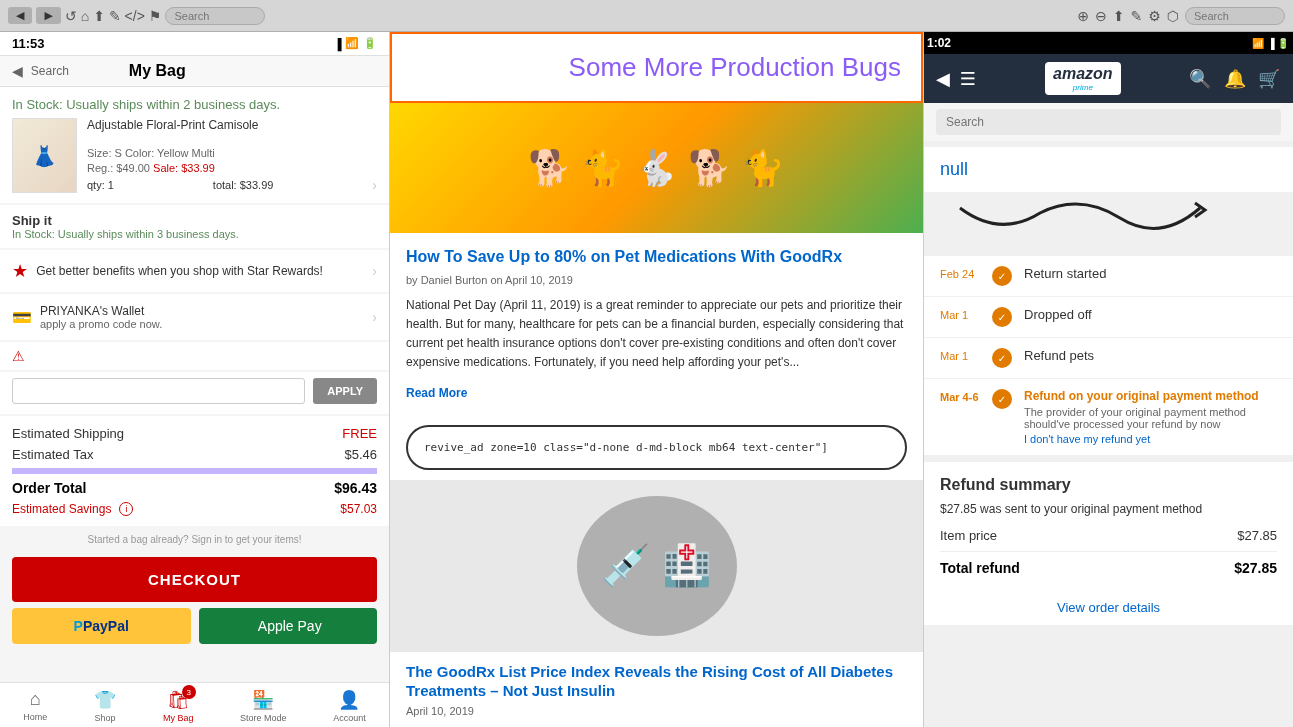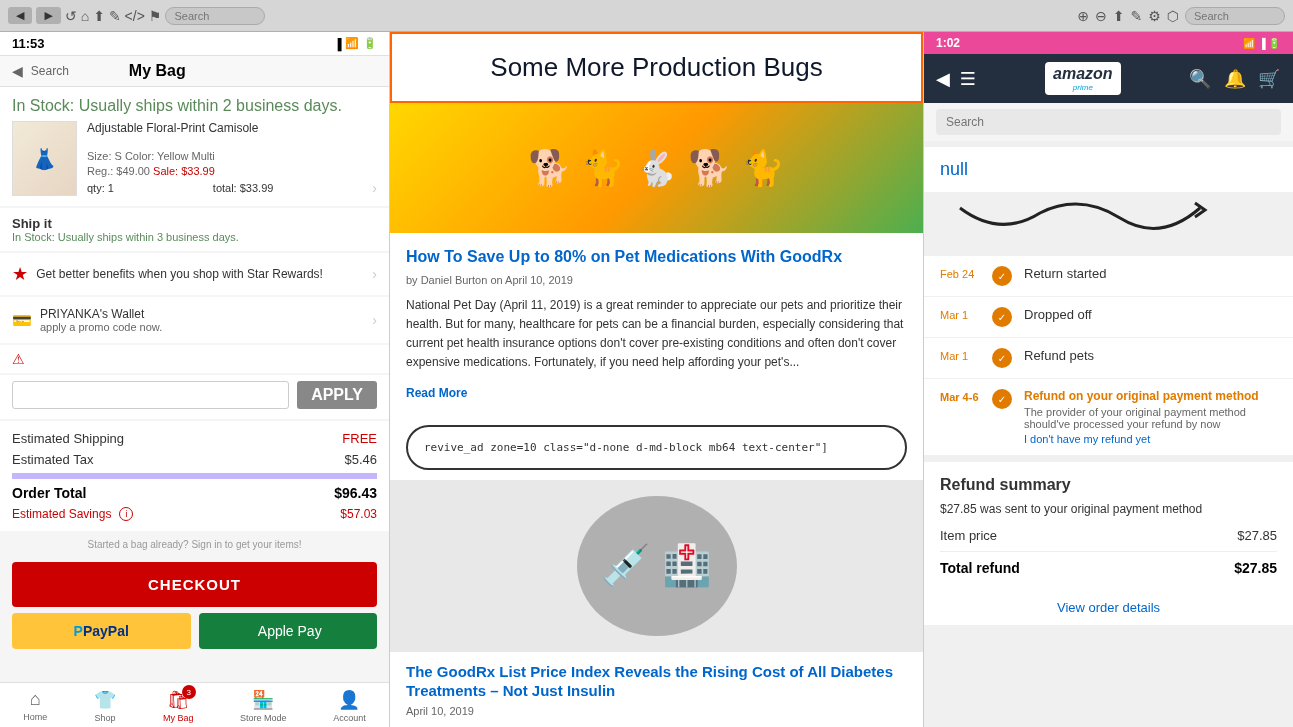--- a/index.html
+++ b/index.html
@@ -112,21 +112,21 @@
       overflow-y: auto;
       background: #f5f5f5;
     }
 
     .bag-item-card {
       background: #fff;
       padding: 10px 12px;
       margin-bottom: 2px;
     }
     .in-stock-text {
-      font-size: 16px;
+      font-size: 13px;
       color: #5a8a5a;
       margin-bottom: 6px;
     }
     .bag-item-row {
       display: flex;
       gap: 10px;
     }
     .bag-item-image {
       width: 65px;
       height: 75px;
@@ -266,21 +266,21 @@
       border: 1px solid #ccc;
       border-radius: 3px;
       padding: 5px 8px;
       font-size: 12px;
     }
     .apply-btn {
       background: #888;
       color: #fff;
       border: none;
       padding: 5px 14px;
-      font-size: 16px;
+      font-size: 11px;
       font-weight: 600;
       border-radius: 3px;
       cursor: pointer;
     }
 
     .order-summary {
       background: #fff;
       padding: 10px 12px;
       margin-bottom: 2px;
     }
@@ -432,21 +432,22 @@
 
     .presentation-header {
       border: 2px solid #ff6600;
       background: #fff;
       text-align: center;
       padding: 18px 20px;
     }
     .presentation-title {
       font-size: 26px;
       font-weight: 400;
-      color: #0f172a;
+      color: #8b5cf6;
+      text-align: right;
     }
 
     .article-content {
       flex: 1;
       overflow-y: auto;
       padding: 0;
     }
 
     .article-image {
       width: 100%;
@@ -533,22 +534,22 @@
     
     .right-panel {
       width: 370px;
       background: #f0f0f0;
       border-left: 1px solid #ccc;
       overflow: hidden;
       display: flex;
       flex-direction: column;
     }
     .amazon-status-bar {
-      background: #ec4899;
-      padding: 4px 12px;
+      background: #000000;
+      padding: 4px 3px;
       display: flex;
       justify-content: space-between;
       align-items: center;
     }
     .amazon-time {
       font-size: 12px;
       color: #fff;
       font-weight: 600;
     }
     .amazon-status-icons {

